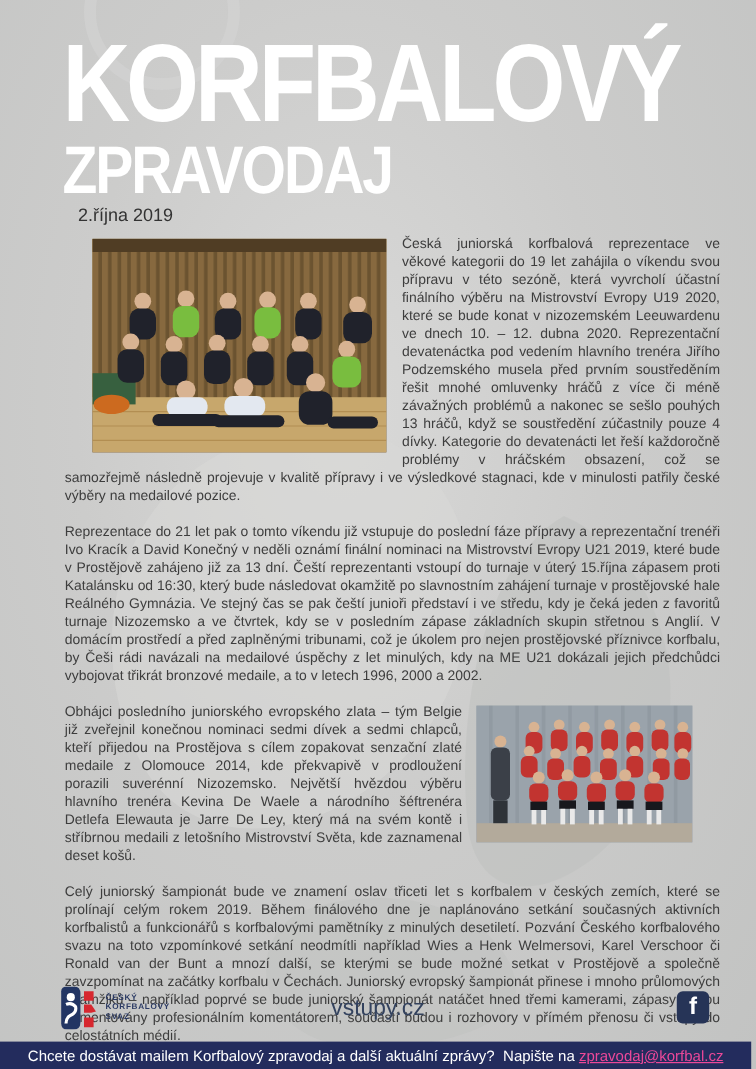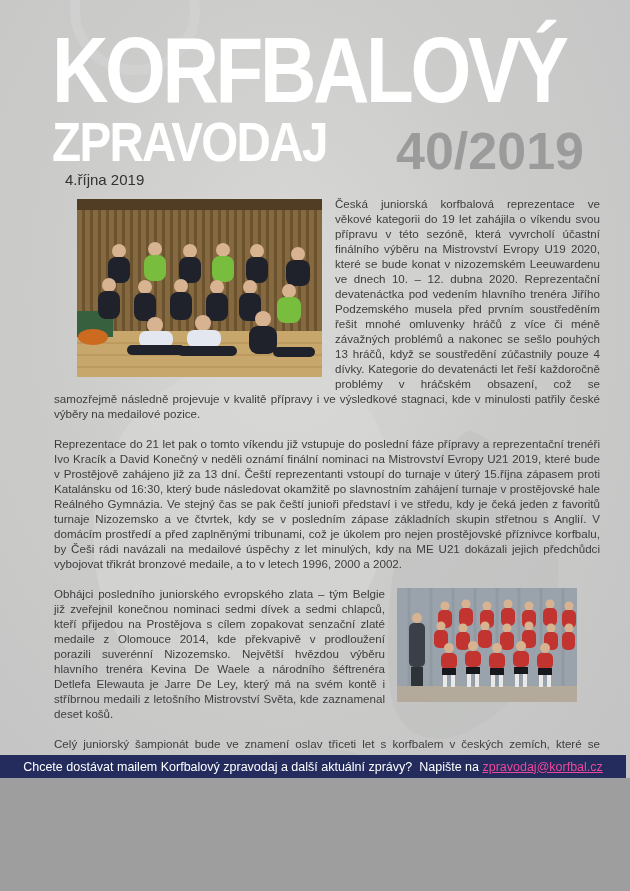--- a/index.html
+++ b/index.html
@@ -1,17 +1,17 @@
 <!DOCTYPE html>
 <html lang="cs"><head>
 <meta charset="utf-8">
 <style>
   html,body{margin:0;padding:0;background:#9e9e9e;}
   .page{
-    position:relative;width:630px;height:778px;margin:0 auto;overflow:hidden;
+    position:relative;width:630px;height:891px;margin:0 auto;overflow:hidden;
     background:radial-gradient(ellipse at 45% 38%, #d9d9d8 0%, #cccccb 45%, #c2c3c2 100%);
     font-family:"Liberation Sans","DejaVu Sans",sans-serif;color:#3d3d3d;
   }
   .wm{position:absolute;inset:0;pointer-events:none;}
   
   .hdr-t1,.hdr-t2{position:absolute;left:52px;color:#ffffff;font-weight:700;line-height:1;white-space:nowrap;transform:scaleX(.85);transform-origin:0 0;}
   .hdr-t1{top:24px;font-size:92px;letter-spacing:-4px;}
   .hdr-t2{top:114px;font-size:56px;letter-spacing:-2px;}
   .hdr-issue{position:absolute;right:46px;top:125px;font-size:52px;font-weight:700;color:#9b9b9b;line-height:1;letter-spacing:0;}
   .hdr-date{position:absolute;left:65px;top:171px;font-size:15px;color:#333;}
@@ -44,22 +44,21 @@
 
   <svg class="wm" width="630" height="891" viewBox="0 0 630 891">
     <circle cx="135" cy="10" r="60" fill="none" stroke="#d6d6d5" stroke-width="10" opacity=".5"></circle>
     <path d="M180 380 C 320 300, 430 420, 380 560 C 340 680, 180 740, 120 640 C 70 550, 90 430, 180 380 Z" fill="#d8d8d7" opacity=".55"></path>
     <path d="M470 430 C 560 470, 590 600, 520 690 C 470 750, 400 760, 390 690 C 380 600, 400 470, 470 430 Z" fill="#bdbebd" opacity=".45"></path>
     <path d="M250 760 C 330 730, 420 760, 430 820 C 435 860, 340 880, 280 870 C 220 860, 200 790, 250 760 Z" fill="#c0c1c0" opacity=".5"></path>
   </svg>
 
   <div class="hdr-t1">KORFBALOVÝ</div>
   <div class="hdr-t2">ZPRAVODAJ</div>
-  <div class="hdr-issue">40/2019</div>
-  <div class="hdr-date">4.října 2019</div>
+  <div class="hdr-date">2.října 2019</div>
 
   <div class="article">
     <p>
       <span class="ph photo1">
         <svg width="245" height="178" viewBox="0 0 245 178">
           <defs>
             <pattern id="slats" width="8" height="132" patternUnits="userSpaceOnUse">
               <rect width="8" height="132" fill="#87693f"></rect>
               <rect x="5" width="3" height="132" fill="#6b5330"></rect>
             </pattern>

